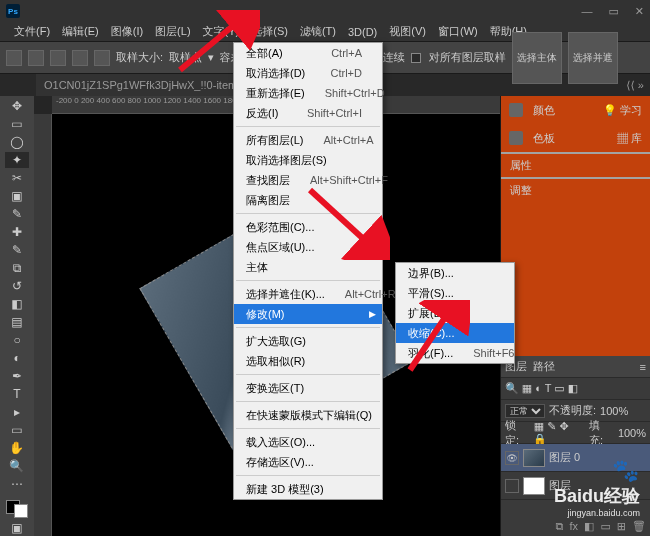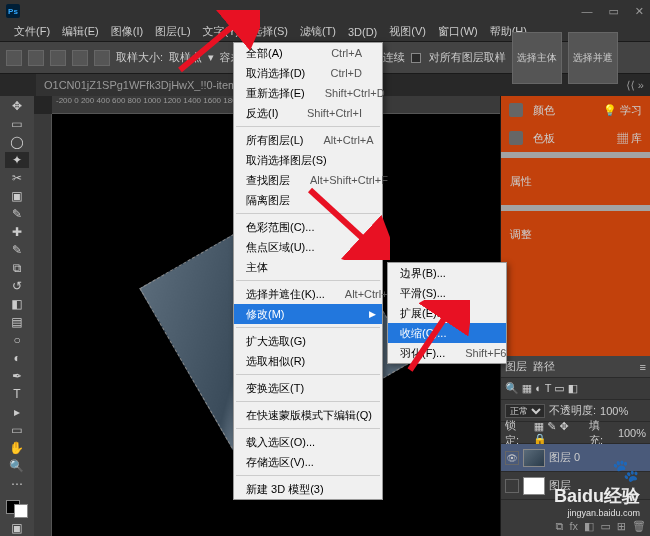--- a/index.html
+++ b/index.html
@@ -39,21 +39,21 @@
 
 .canvas-wrap{flex:1;position:relative;background:#252525;overflow:hidden}
 .ruler-h{position:absolute;top:0;left:18px;right:0;height:18px;background:#3a3a3a;border-bottom:1px solid #555;color:#999;font-size:8px;padding-left:4px;white-space:nowrap;overflow:hidden}
 .ruler-v{position:absolute;top:18px;left:0;width:18px;bottom:0;background:#3a3a3a;border-right:1px solid #555}
 .canvas{position:absolute;top:18px;left:18px;right:0;bottom:0;background:#000;display:flex;align-items:center;justify-content:center}
 .photo{width:200px;height:200px;background:linear-gradient(135deg,#5a6b7a 0%,#3a4b5a 40%,#7a8b9a 50%,#2a3b4a 60%,#5a6b7a 100%);transform:rotate(-30deg);border:1px dashed #888}
 
 .panels{width:150px;background:#c2410c;display:flex;flex-direction:column;border-left:1px solid #1a1a1a}
 .panel-tabs-r{height:28px;display:flex;align-items:center;gap:10px;padding:0 8px;color:#ccc;font-size:10px}
 .panel-tabs-r .pico{width:14px;height:14px;background:#666;border-radius:2px}
-.panel-sec{border-top:6px solid #a3a3a3;padding:16px 6px;color:#ccc;font-size:10px}
+.panel-sec{border-top:2px solid #a3a3a3;padding:4px 6px;color:#ccc;font-size:10px}
 
 
 .layers{margin-top:auto;height:180px;background:#3a3a3a;display:flex;flex-direction:column;font-size:10px;color:#ccc}
 .layers .lh{height:22px;display:flex;align-items:center;padding:0 4px;background:#434343;border-bottom:1px solid #2a2a2a;gap:6px}
 .layers .lopts{height:22px;display:flex;align-items:center;padding:0 4px;gap:4px;border-bottom:1px solid #2a2a2a}
 .layers .lopts select,.layers .lopts input{background:#2a2a2a;border:1px solid #555;color:#ccc;font-size:9px;height:14px}
 .layers .lrow{height:28px;display:flex;align-items:center;padding:0 4px;gap:4px;border-bottom:1px solid #2a2a2a}
 .layers .lrow.sel{background:#4a5a7a}
 .layers .eye{width:14px;height:14px;border:1px solid #666;display:flex;align-items:center;justify-content:center;font-size:9px}
 .layers .thumb{width:22px;height:18px;border:1px solid #888}
@@ -310,21 +310,21 @@
       </div>
       <div class="row">
         <span>存储选区(V)...</span>
       </div>
       <div class="sep"></div>
       <div class="row">
         <span>新建 3D 模型(3)</span>
       </div>
     </div>
 
-  <div class="menu" id="modify-submenu" style="top:262px;left:387px;width:120px">
+  <div class="menu" id="modify-submenu" style="top:262px;left:395px;width:120px">
       <div class="row">
         <span>边界(B)...</span>
       </div>
       <div class="row">
         <span>平滑(S)...</span>
       </div>
       <div class="row">
         <span>扩展(E)...</span>
       </div>
       <div class="row hl">

